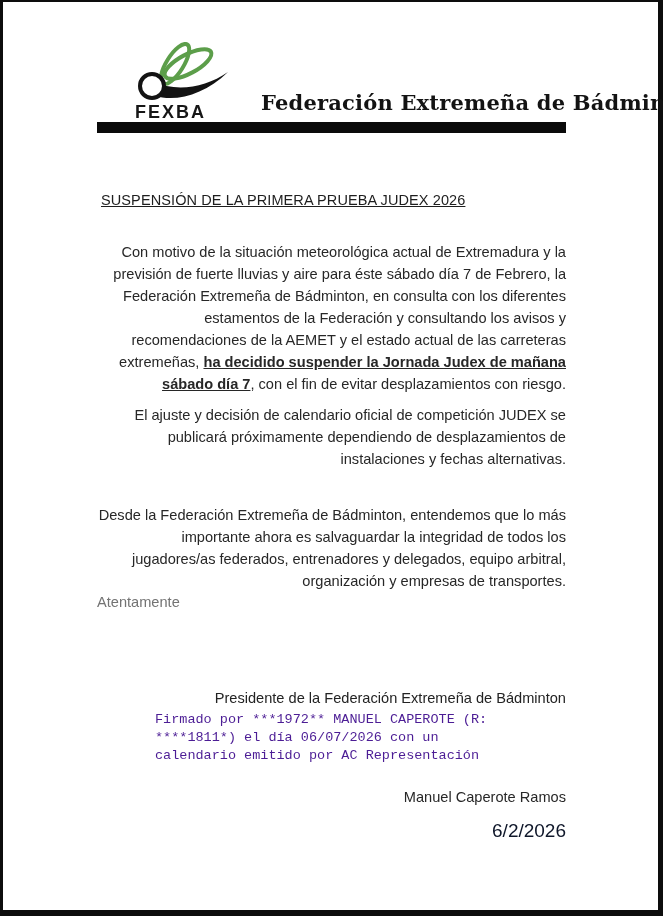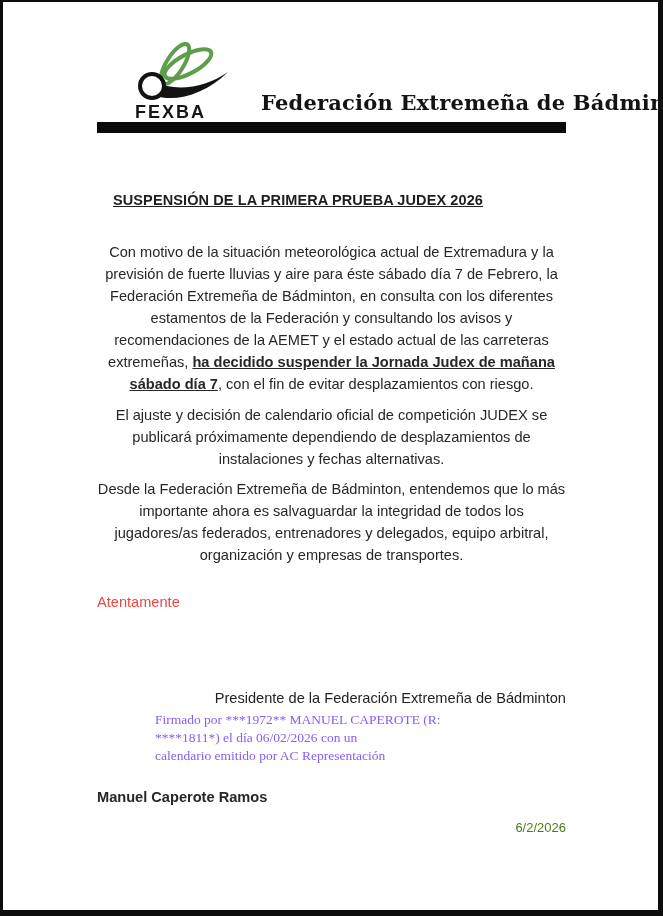--- a/index.html
+++ b/index.html
@@ -68,87 +68,86 @@
     left: 0;
     width: 100%;
     height: 11px;
     background: #0a0a0a;
   }
 
   
   .doc-title {
     position: absolute;
     top: 192px;
-    left: 16px;
+    left: 4px;
     font-size: 14.5px;
-    font-weight: bold;
+    font-weight: normal;
     text-decoration: underline;
     color: #1e1e1e;
     letter-spacing: 0.1px;
   }
   .para {
     position: absolute;
     left: 0;
     width: 469px;
     font-size: 14.6px;
     line-height: 22px;
     color: #272727;
-    text-align: center;
+    text-align: right;
   }
   .para-1 { top: 226px; }
   .para-2 { top: 389px; }
-  .para-3 { top: 463px; }
+  .para-3 { top: 489px; }
   .emph {
     font-weight: bold;
     text-decoration: underline;
   }
   .closing {
     position: absolute;
     top: 594px;
     left: 0;
     font-size: 14.6px;
-    color: #ef4444;
+    color: #737373;
   }
 
   
   .sig-role {
     position: absolute;
     top: 690px;
     left: 0;
     width: 469px;
     text-align: right;
     font-size: 14.6px;
     color: #232323;
   }
   .sig-stamp {
     position: absolute;
     top: 711px;
     left: 58px;
-    font-family: Liberation Serif, serif;
+    font-family: Liberation Mono, monospace;
     font-size: 13.5px;
     line-height: 18px;
-    color: #8b5cf6;
+    color: #4c1d95;
     white-space: nowrap;
   }
   .sig-name {
     position: absolute;
     top: 789px;
     left: 0;
     width: 469px;
-    text-align: left;
+    text-align: right;
     font-size: 14.6px;
     color: #272727;
-    font-weight: bold;
   }
   .doc-date {
     position: absolute;
     top: 820px;
     right: 0;
-    font-size: 13px;
-    color: #4d7c0f;
+    font-size: 19px;
+    color: #0f172a;
     text-align: center;
   }
 </style>
 </head>
 <body>
 
 <div class="page">
 
   <div class="edge edge-top"></div>
   <div class="edge edge-left"></div>
@@ -181,21 +180,21 @@
     <p class="para para-2">El ajuste y decisión de calendario oficial de competición JUDEX se publicará próximamente dependiendo de desplazamientos de instalaciones y fechas alternativas.</p>
 
     <p class="para para-3">Desde la Federación Extremeña de Bádminton, entendemos que lo más importante ahora es salvaguardar la integridad de todos los jugadores/as federados, entrenadores y delegados, equipo arbitral, organización y empresas de transportes.</p>
 
     <div class="closing">Atentamente</div>
 
     <div class="sig-role">Presidente de la Federación Extremeña de Bádminton</div>
 
     <div class="sig-stamp">
       <div>Firmado por ***1972** MANUEL CAPEROTE (R:</div>
-      <div>****1811*) el día 06/02/2026 con un</div>
+      <div>****1811*) el día 06/07/2026 con un</div>
       <div>calendario emitido por AC Representación</div>
     </div>
 
     <div class="sig-name">Manuel Caperote Ramos</div>
 
     <div class="doc-date">6/2/2026</div>
 
   </div>
 </div>
 

